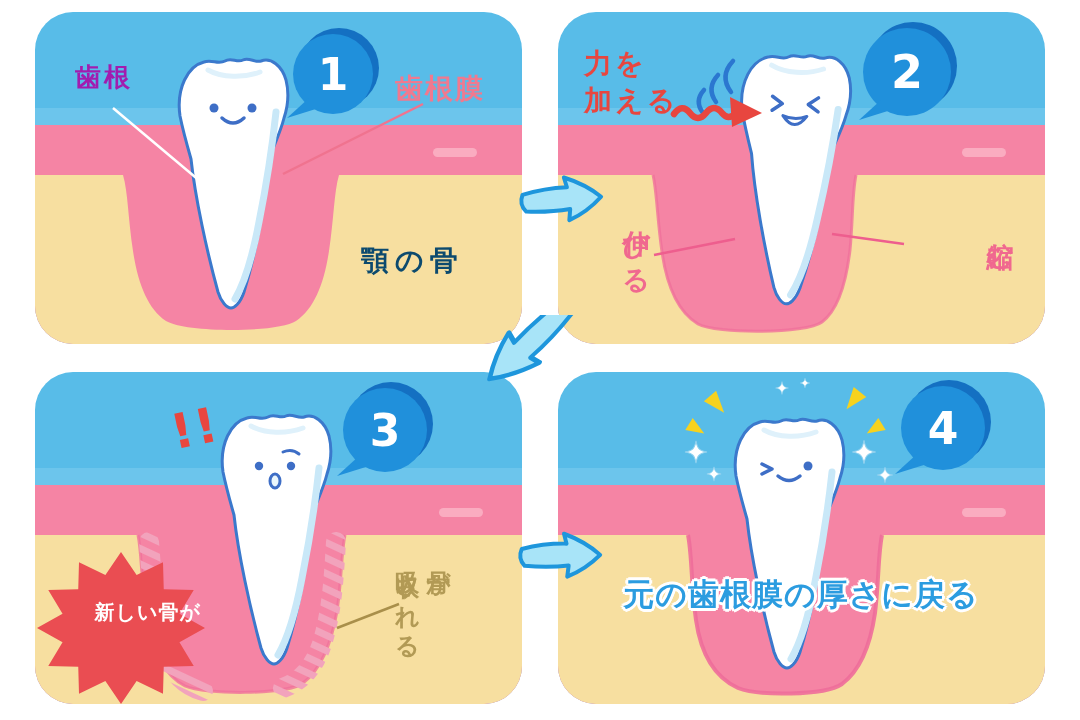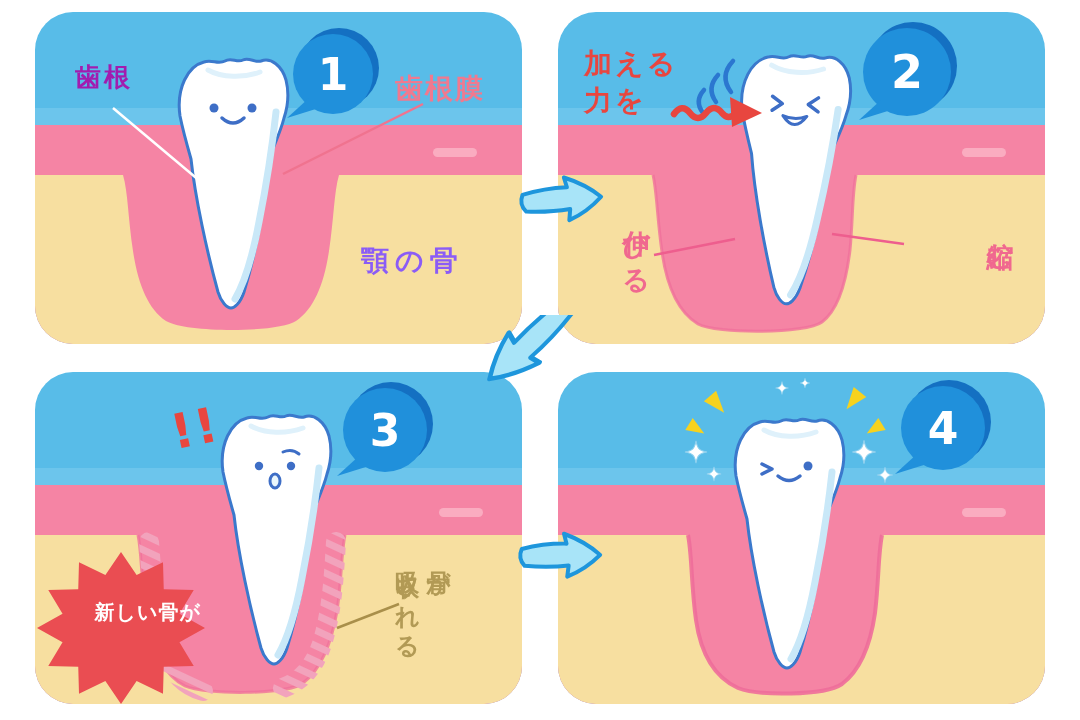--- a/index.html
+++ b/index.html
@@ -5,21 +5,21 @@
   html,body{margin:0;padding:0;background:#fff;}
   #canvas{position:relative;width:1080px;height:720px;background:#ffffff;overflow:hidden;
           font-family:"DejaVu Sans",sans-serif;}
   .panel{position:absolute;width:487px;height:332px;}
   .panel > svg{position:absolute;left:0;top:0;}
   .olabel{position:absolute;white-space:nowrap;}
   .badge-num{position:absolute;display:flex;align-items:center;justify-content:center;
              width:48px;height:52px;color:#ffffff;font-weight:bold;font-size:44px;}
   .lbl-root{left:40px;top:48px;font-size:26px;color:#a21caf;letter-spacing:3px;font-weight:600;}
   .lbl-liga{left:360px;top:58px;font-size:28px;color:#F0798F;letter-spacing:2px;font-weight:600;}
-  .lbl-jaw{left:326px;top:230px;font-size:28px;color:#8b5cf6;letter-spacing:6px;font-weight:600;}
+  .lbl-jaw{left:326px;top:230px;font-size:28px;color:#0c4a6e;letter-spacing:6px;font-weight:600;}
   .lbl-force{left:26px;top:34px;font-size:28px;font-weight:bold;color:#E8463F;line-height:1.32;letter-spacing:3px;}
   .lbl-force span{display:block;}
   .vtext{writing-mode:vertical-rl;text-orientation:upright;font-weight:600;}
   .lbl-stretch{left:60px;top:198px;font-size:27px;color:#F0688F;letter-spacing:4px;}
   .lbl-shrink{left:424px;top:208px;font-size:27px;color:#F0688F;letter-spacing:4px;}
   .lbl-exclaim{left:136px;top:28px;font-size:48px;font-weight:800;color:#E8463F;
                transform:rotate(-12deg);letter-spacing:2px;}
   .lbl-burst{left:8px;top:226px;width:158px;text-align:right;font-size:20px;font-weight:bold;
              color:#ffffff;line-height:1.45;letter-spacing:1px;}
   .lbl-burst span{display:block;}
@@ -109,22 +109,22 @@
         <path d="M346,232 L274,222" stroke="#EE5E8E" stroke-width="2.5"></path>
         <g>
           <circle cx="355" cy="54" r="44" fill="#1470C2"></circle>
           <circle cx="349" cy="60" r="44" fill="#2090DB"></circle>
           <path d="M323,88 L301,108 L333,98 Z" fill="#2090DB"></path>
         </g>
       </g>
     </svg>
     <div class="badge-num" style="left:325px;top:34px;font-size:46px;">2</div>
     <div class="olabel lbl-force">
+      <span>力を</span>
       <span>加える</span>
-      <span>力を</span>
     </div>
     <div class="olabel vtext lbl-stretch">伸びる</div>
     <div class="olabel vtext lbl-shrink">縮む</div>
   </div>
 
   <div class="panel" style="left:35px;top:372px;">
     <svg width="487" height="332" viewBox="0 0 487 332">
       <clipPath id="r3">
           <rect x="0" y="0" width="487" height="332" rx="38"></rect>
         </clipPath>
@@ -208,20 +208,21 @@
           <path d="M0,-13 C1.5,-4 4,-1.5 13,0 C4,1.5 1.5,4 0,13 C-1.5,4 -4,1.5 -13,0 C-4,-1.5 -1.5,-4 0,-13 Z" transform="translate(247,11) scale(0.38)"></path>
         </g>
         <g>
           <circle cx="391" cy="50" r="42" fill="#1470C2"></circle>
           <circle cx="385" cy="56" r="42" fill="#2090DB"></circle>
           <path d="M359,82 L337,102 L369,92 Z" fill="#2090DB"></path>
         </g>
       </g>
     </svg>
     <div class="badge-num" style="left:361px;top:30px;">4</div>
+    <div class="olabel lbl-caption">元の歯根膜の厚さに戻る</div>
   </div>
 
   <svg class="arrow-svg" style="left:505px;top:165px;" width="130" height="80" viewBox="0 0 130 80">
     <path d="M0,14 C15,11 30,10 45,11 L43,1 C57,7 69,15 78,24 C68,33 56,40 44,44 L46,33 C31,34 16,33 2,31 C-3,25 -3,20 0,14 Z" transform="translate(16,16) rotate(-6)" fill="#A8E4F8" stroke="#1E96DC" stroke-width="4" stroke-linejoin="round"></path>
   </svg>
 
   <svg class="arrow-svg" style="left:470px;top:315px;" width="150" height="120" viewBox="0 0 150 120">
     <path d="M0,14 C15,11 30,10 45,11 L43,1 C57,7 69,15 78,24 C68,33 56,40 44,44 L46,33 C31,34 16,33 2,31 C-3,25 -3,20 0,14 Z" transform="translate(112,8) rotate(136) scale(1.35,1)" fill="#A8E4F8" stroke="#1E96DC" stroke-width="4" stroke-linejoin="round"></path>
   </svg>
 

